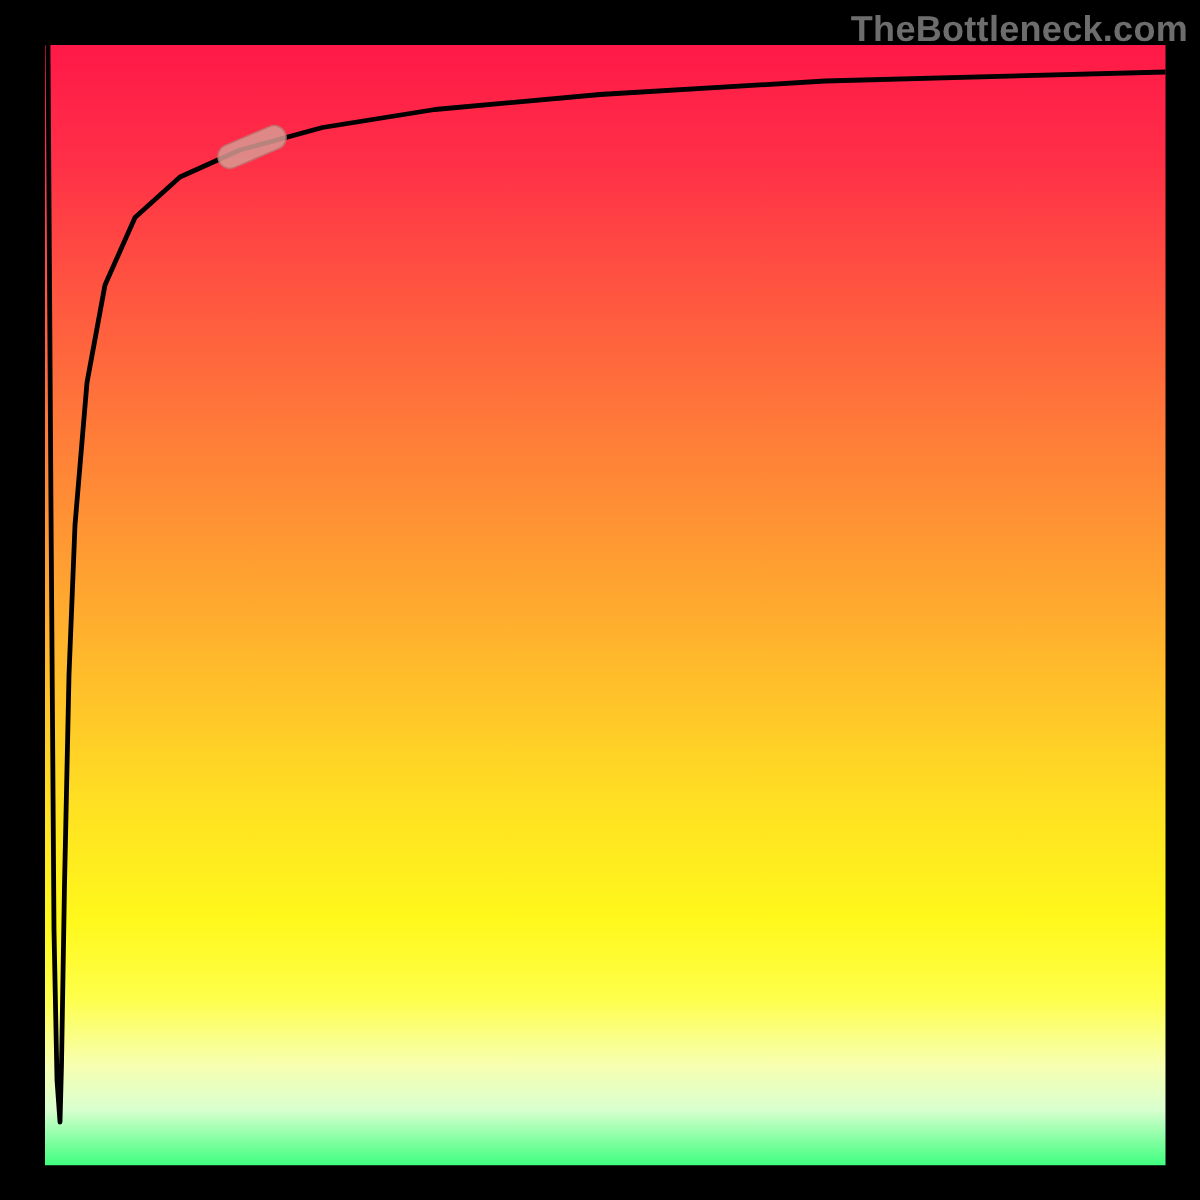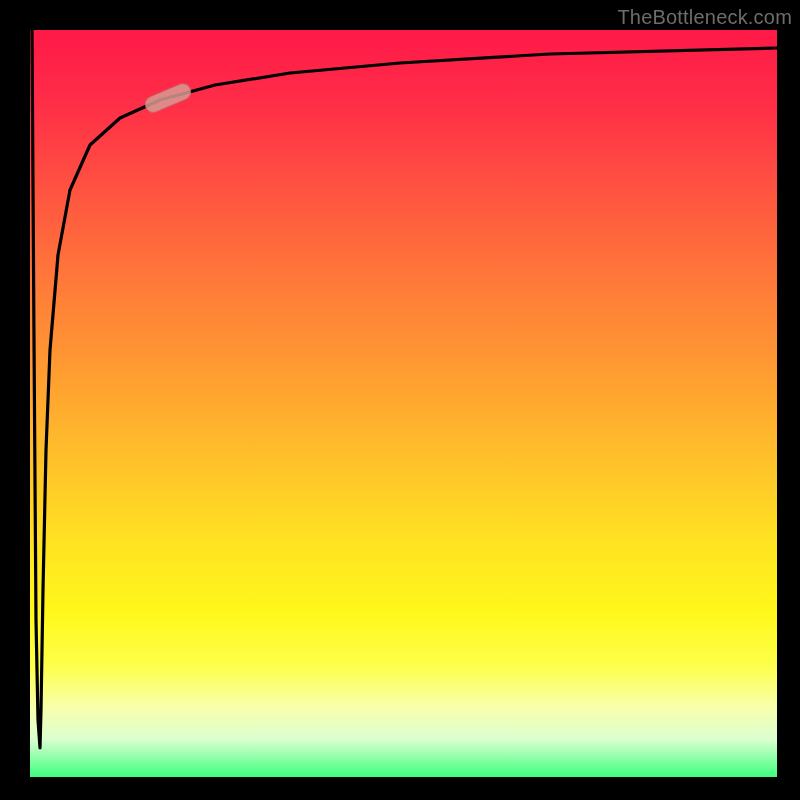--- a/index.html
+++ b/index.html
@@ -38,22 +38,22 @@
     top: 30px;
     width: 747px;
     height: 747px;
     pointer-events: none;
   }
   .watermark {
     position: absolute;
     top: 6px;
     right: 8px;
     color: #6d6d6d;
-    font-size: 20px;
-    font-weight: 400;
+    font-size: 24px;
+    font-weight: 700;
     letter-spacing: 0.2px;
   }
   .axis-left {
     position: absolute;
     left: 0;
     top: 0;
     width: 30px;
     height: 800px;
     background: #000;
   }

